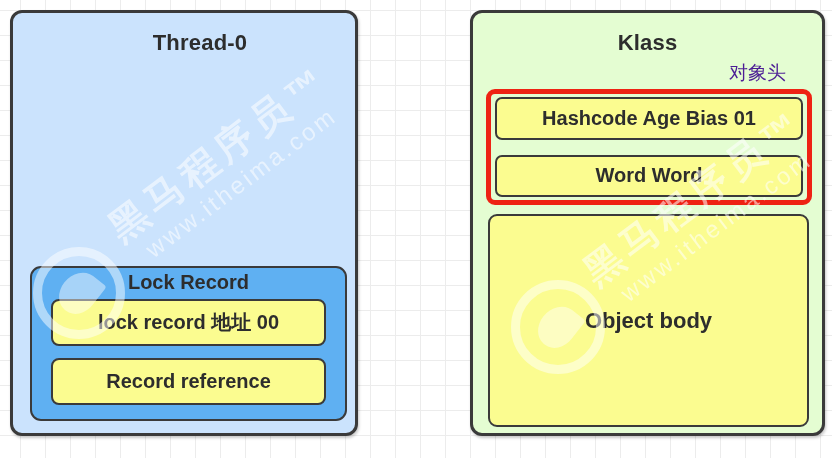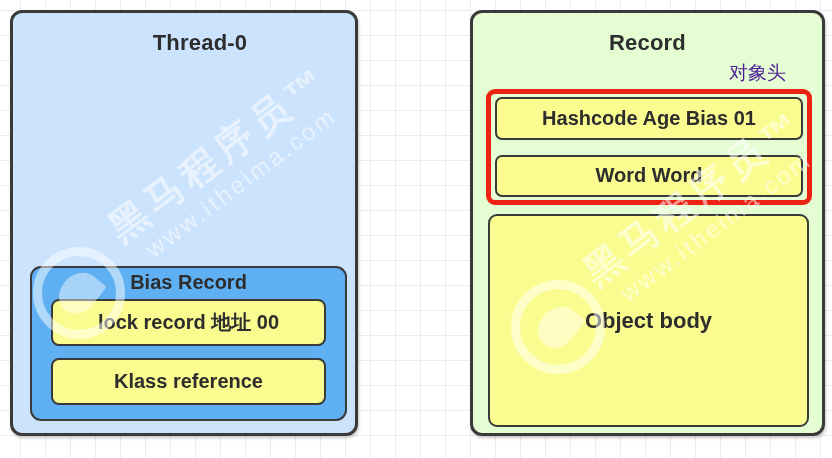--- a/index.html
+++ b/index.html
@@ -152,28 +152,28 @@
 </style>
 </head>
 <body>
 
 <div class="stage">
 
   <div class="bigbox thread-box">
     <div class="box-title">Thread-0</div>
 
     <div class="lock-record">
-      <div class="lock-title">Bias Record</div>
+      <div class="lock-title">Lock Record</div>
       <div class="lock-field">lock record 地址 00</div>
-      <div class="lock-field">Klass reference</div>
+      <div class="lock-field">Record reference</div>
     </div>
   </div>
 
   <div class="bigbox object-box">
-    <div class="box-title">Record</div>
+    <div class="box-title">Klass</div>
 
     <div class="header-label">对象头</div>
 
     <div class="red-frame">
       <div class="red-field">Hashcode Age Bias 01</div>
       <div class="red-field">Word Word</div>
     </div>
 
     <div class="object-body">Object body</div>
   </div>

